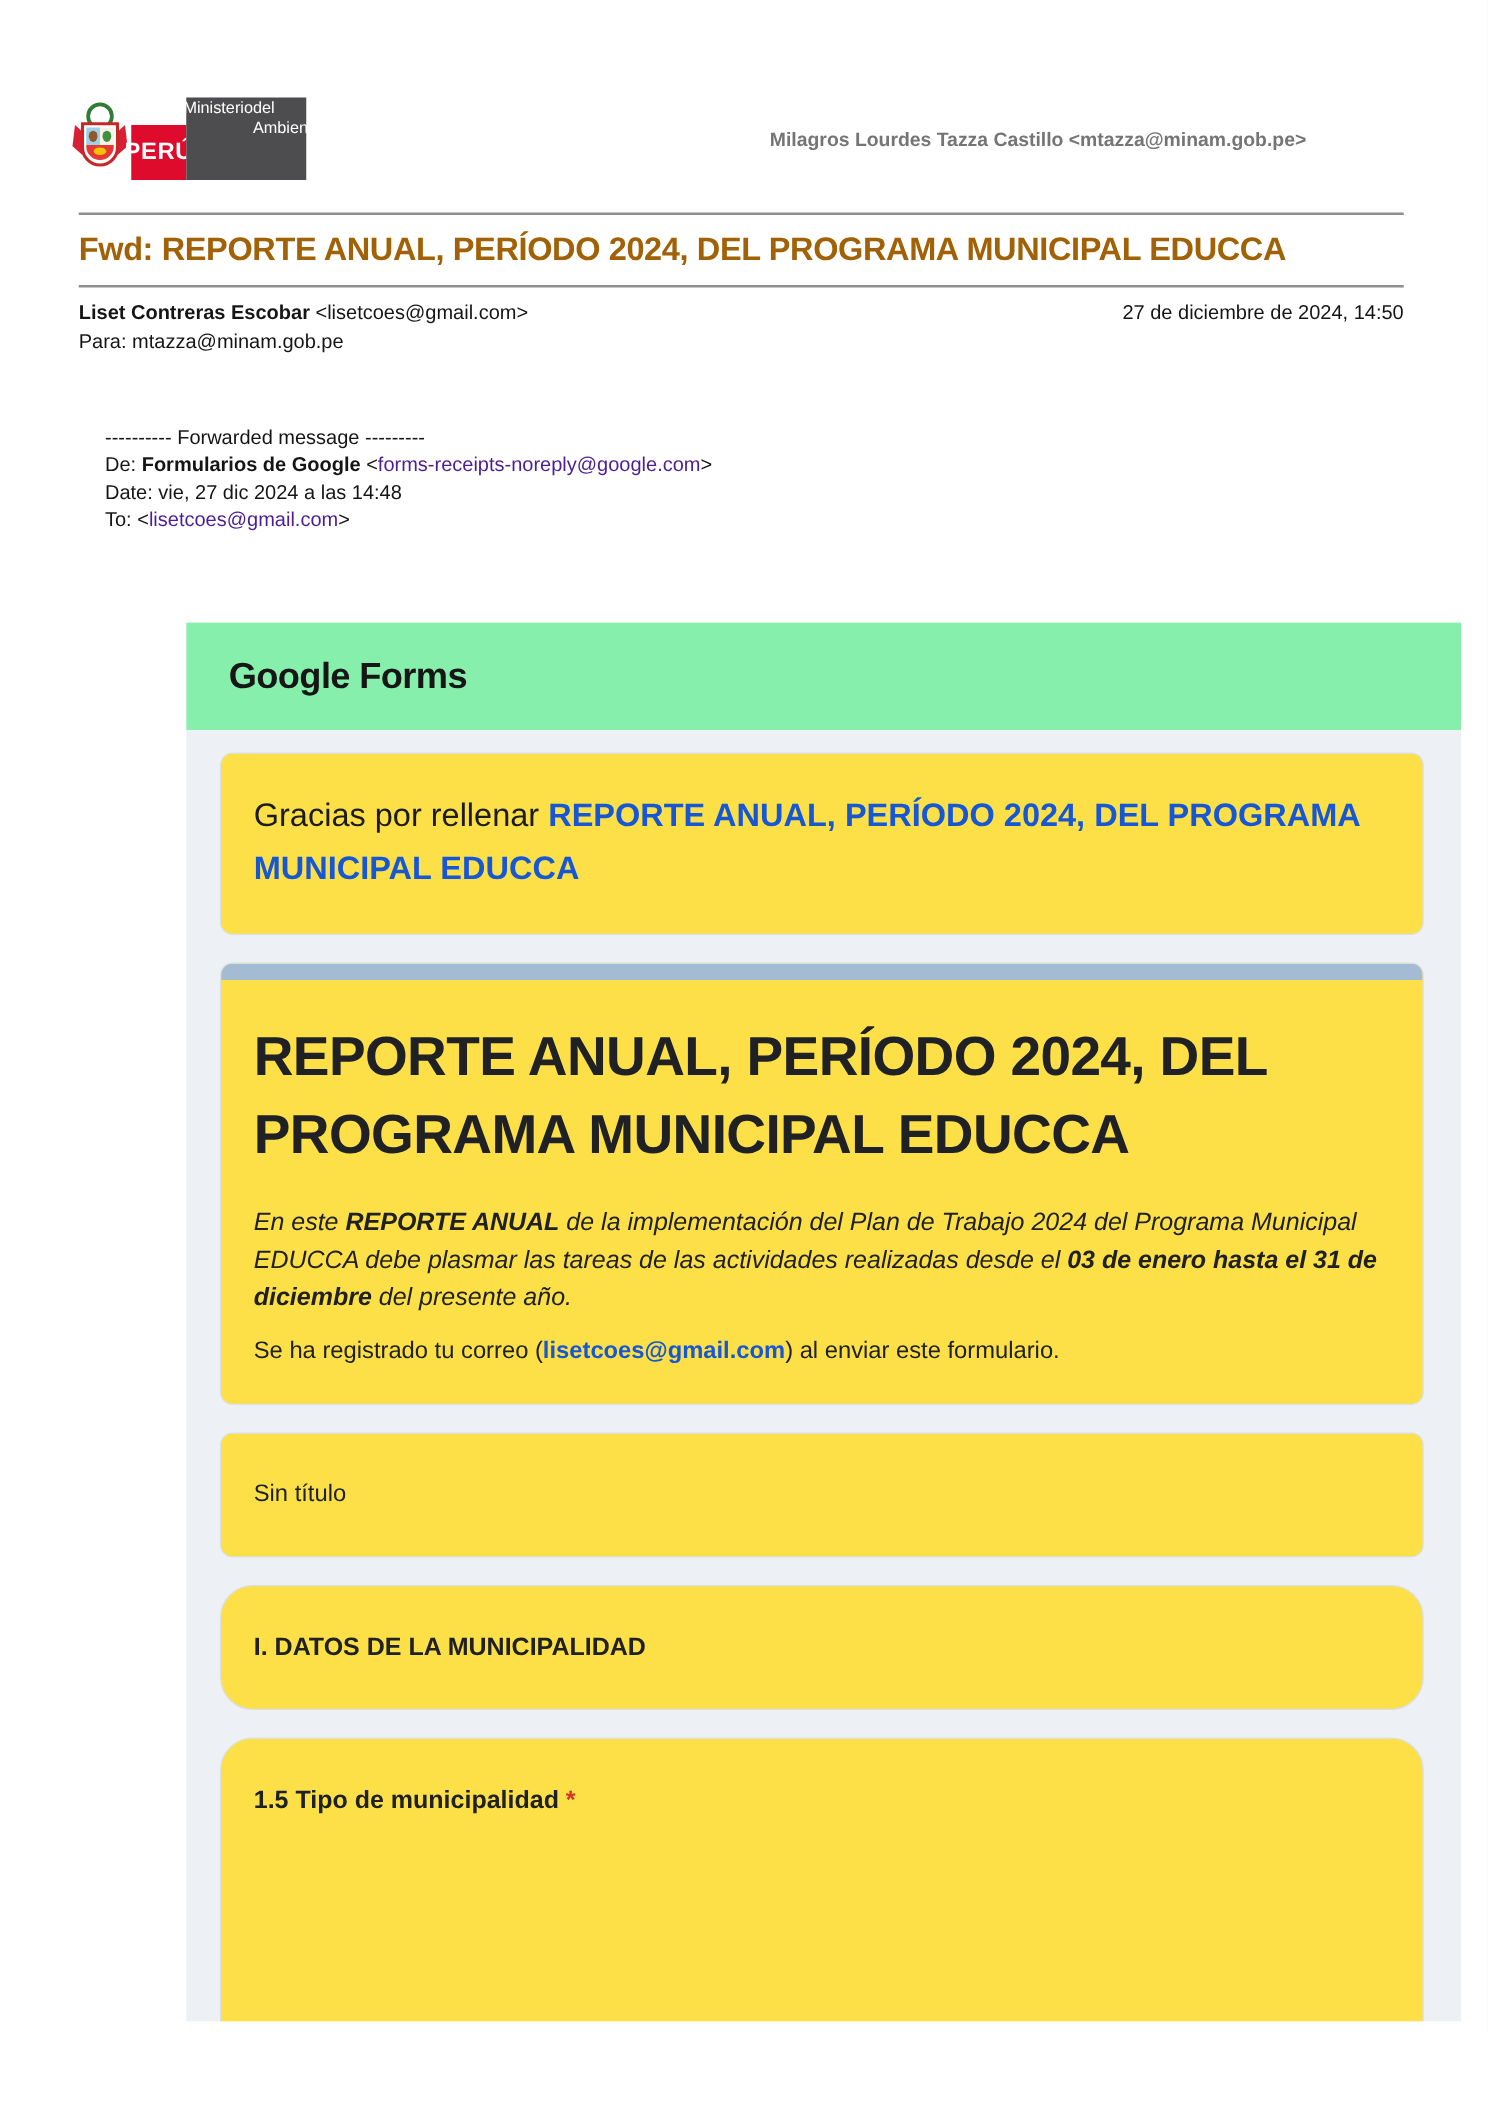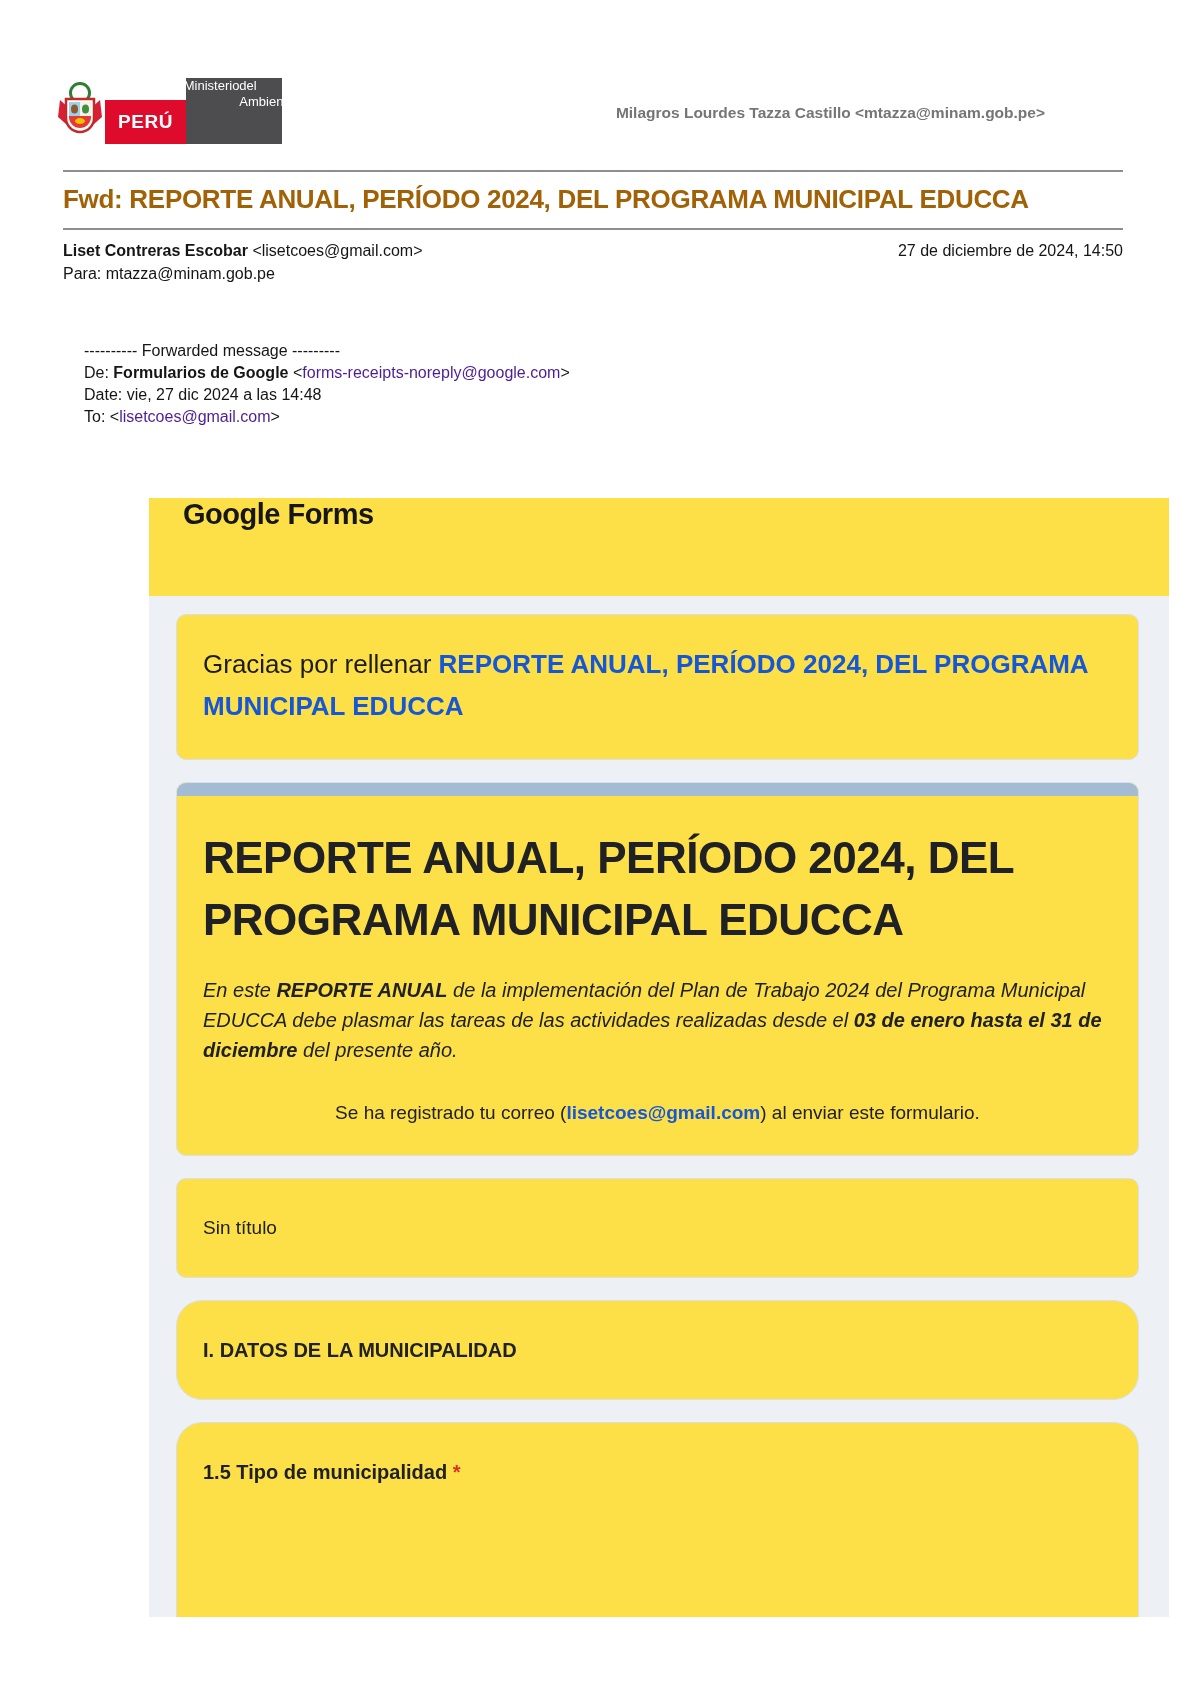--- a/index.html
+++ b/index.html
@@ -4,59 +4,59 @@
 <style>
   * { margin:0; padding:0; box-sizing:border-box; }
   html,body { width:1190px; height:1684px; background:#ffffff;
     font-family:"Liberation Sans", sans-serif; color:#151515; overflow:hidden; }
 
   
   .top-header { display:flex; justify-content:space-between; align-items:flex-start;
     padding:78px 145px 0 55px; }
   .logo { display:flex; height:66px; }
   .emblem { width:50px; height:66px; display:flex; align-items:center; justify-content:center; background:#fff; }
-  .red-box { width:81px; background:#de0b2c; color:#fff; font-weight:bold; font-size:19px;
+  .red-box { width:44px; background:#de0b2c; color:#fff; font-weight:bold; font-size:19px;
     display:flex; align-items:center; justify-content:center; letter-spacing:.5px;margin-top:22px; }
   .gray-box { width:96px; background:#4d4d4f; color:#fff; font-size:13px; line-height:16px;
     display:flex; flex-direction:row; justify-content:center; padding-left:10px; }
   .account { color:#757575; font-weight:bold; font-size:15.5px; margin-top:26px; }
 
   
   .email-main { margin:0 67px 0 63px; }
   .rule { border:none; border-top:2px solid #8e8e8e; }
   .rule1 { margin-top:26px; }
   .subject { font-size:26px; font-weight:bold; color:#a16207; margin:12px 0 13px; letter-spacing:-.3px; }
   .sender-row { display:flex; justify-content:space-between; font-size:16px; line-height:20px; margin-top:11px; }
   .sender-name { font-weight:bold; }
   .to-line { font-size:16px; line-height:20px; margin-top:3px; }
   .fwd { margin:56px 0 0 21px; font-size:16px; line-height:22px; }
   .fwd .b { font-weight:bold; }
   a.lnk { color:#4c1d95; text-decoration:none; cursor:pointer; }
 
   
   .forms-body { margin:70px 84px 0 86px; width:1020px; height:1119px;
     background:#edf1f6; overflow:hidden; }
-  .banner { height:98px; background:#fde047; display:flex; align-items:flex-start; padding-left:34px; }
+  .banner { height:86px; background:#86efac; display:flex; align-items:center; padding-left:34px; }
   .brand { font-size:29px; font-weight:600; color:#161616; letter-spacing:-.5px; }
 
   .cards { padding:18px 30px 0 27px; }
   .card { background:#fde047; border:1px solid #dadfe6; border-radius:10px; margin-bottom:22px; }
 
   .card-thanks { padding:28px 26px 32px; }
   .thanks { font-size:26px; line-height:42px; color:#1c1c1c; }
   a.form-lnk { color:#1657d6; font-weight:bold; text-decoration:none; cursor:pointer; }
   .received { font-size:16px; line-height:20px; margin-top:26px; color:#1c1c1c; }
 
   .card-form { padding:0; overflow:hidden; }
   .strip { height:13px; background:#a3bcd4; }
   .card-form .inner { padding:31px 26px 30px; }
   .form-title { font-size:44px; line-height:62px; font-weight:bold; color:#202124; letter-spacing:-.5px; }
   .desc { font-style:italic; font-size:20px; line-height:30px; color:#202124; margin-top:24px; }
   .desc .b { font-weight:bold; }
-  .email-note { font-size:19px; line-height:24px; color:#202124; margin-top:36px;text-align:center; }
+  .email-note { font-size:19px; line-height:24px; color:#202124; margin-top:16px; }
 
   .card-section { padding:38px 26px; font-size:19px; line-height:22px; color:#202124; }
   .card-section.bold { font-weight:bold; font-size:20px;border-radius:26px; }
   .card-cut { height:320px; margin-bottom:0; }
   .req { color:#d93025; font-weight:bold; }
 </style>
 </head>
 <body>
 
 <div>

